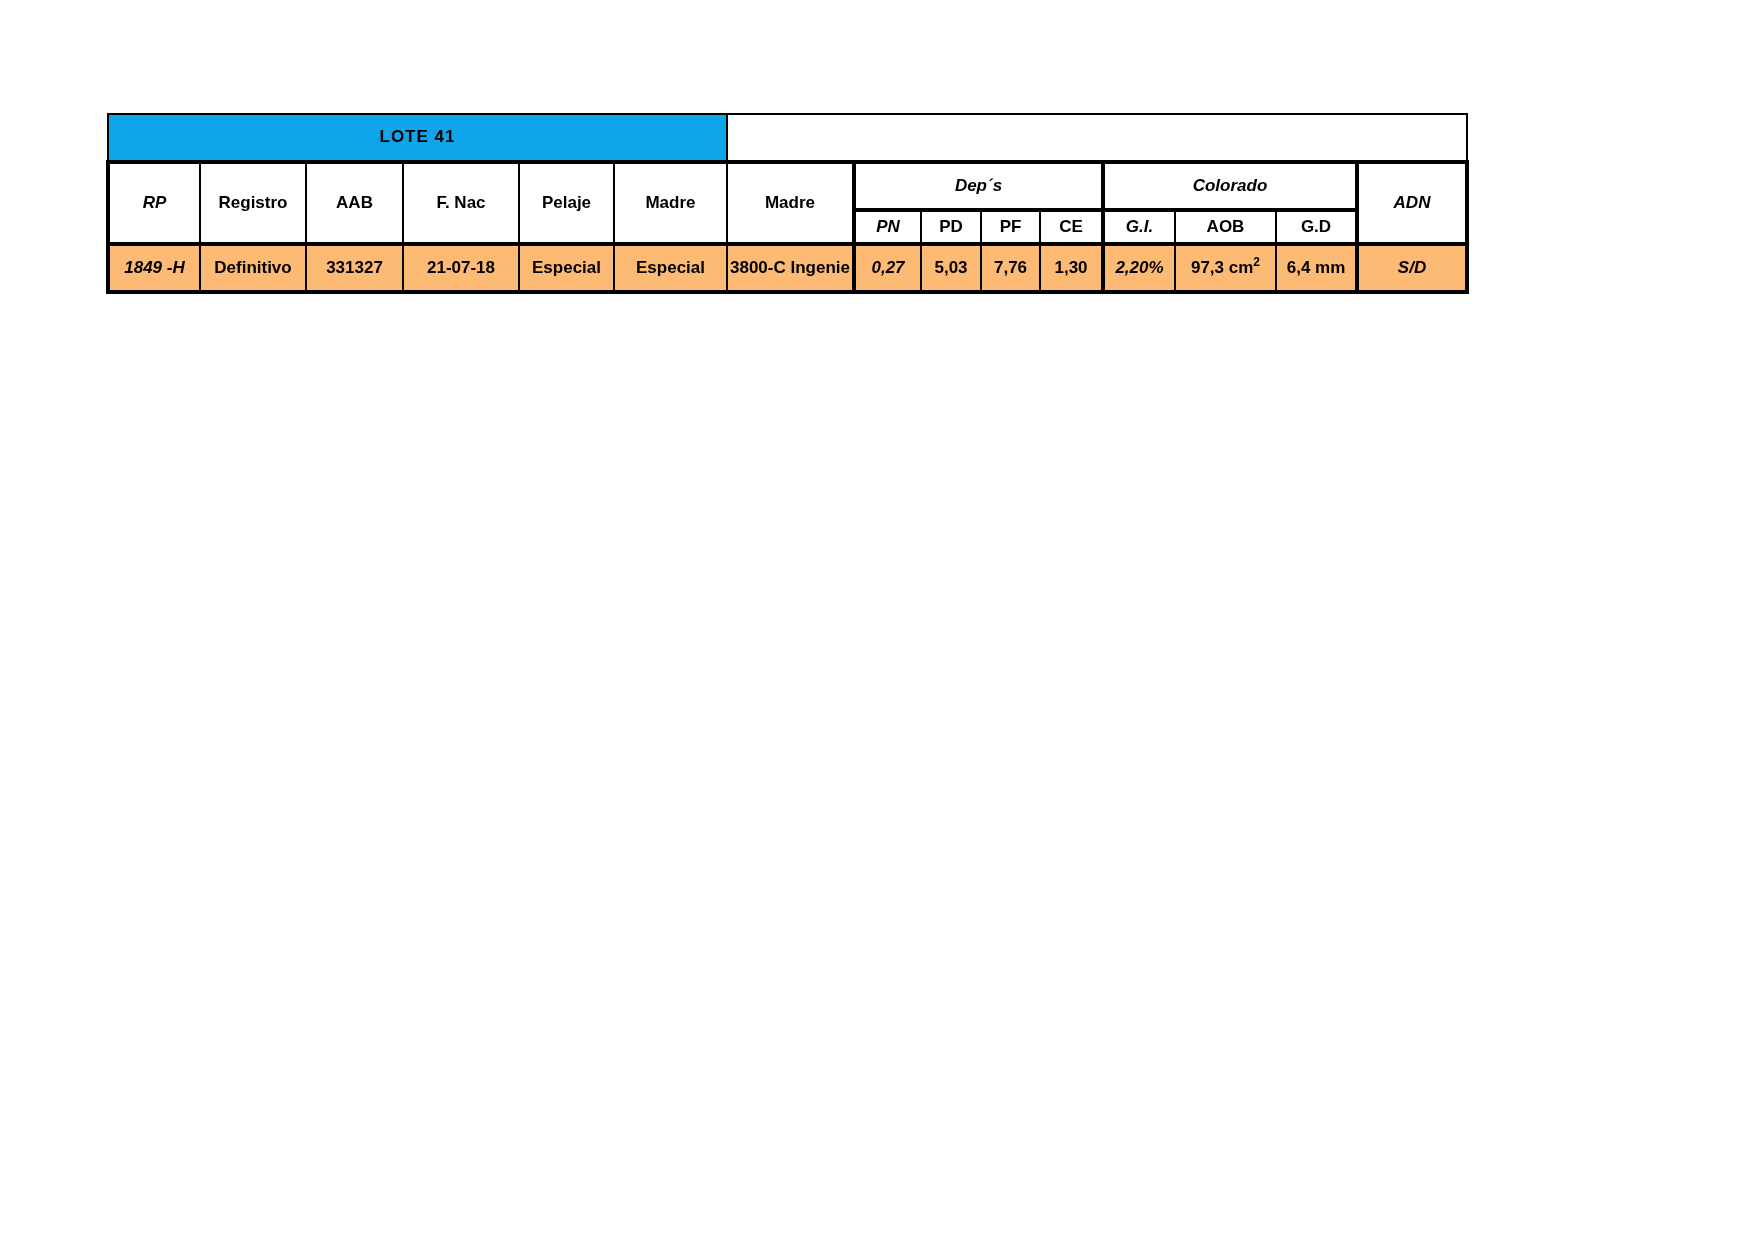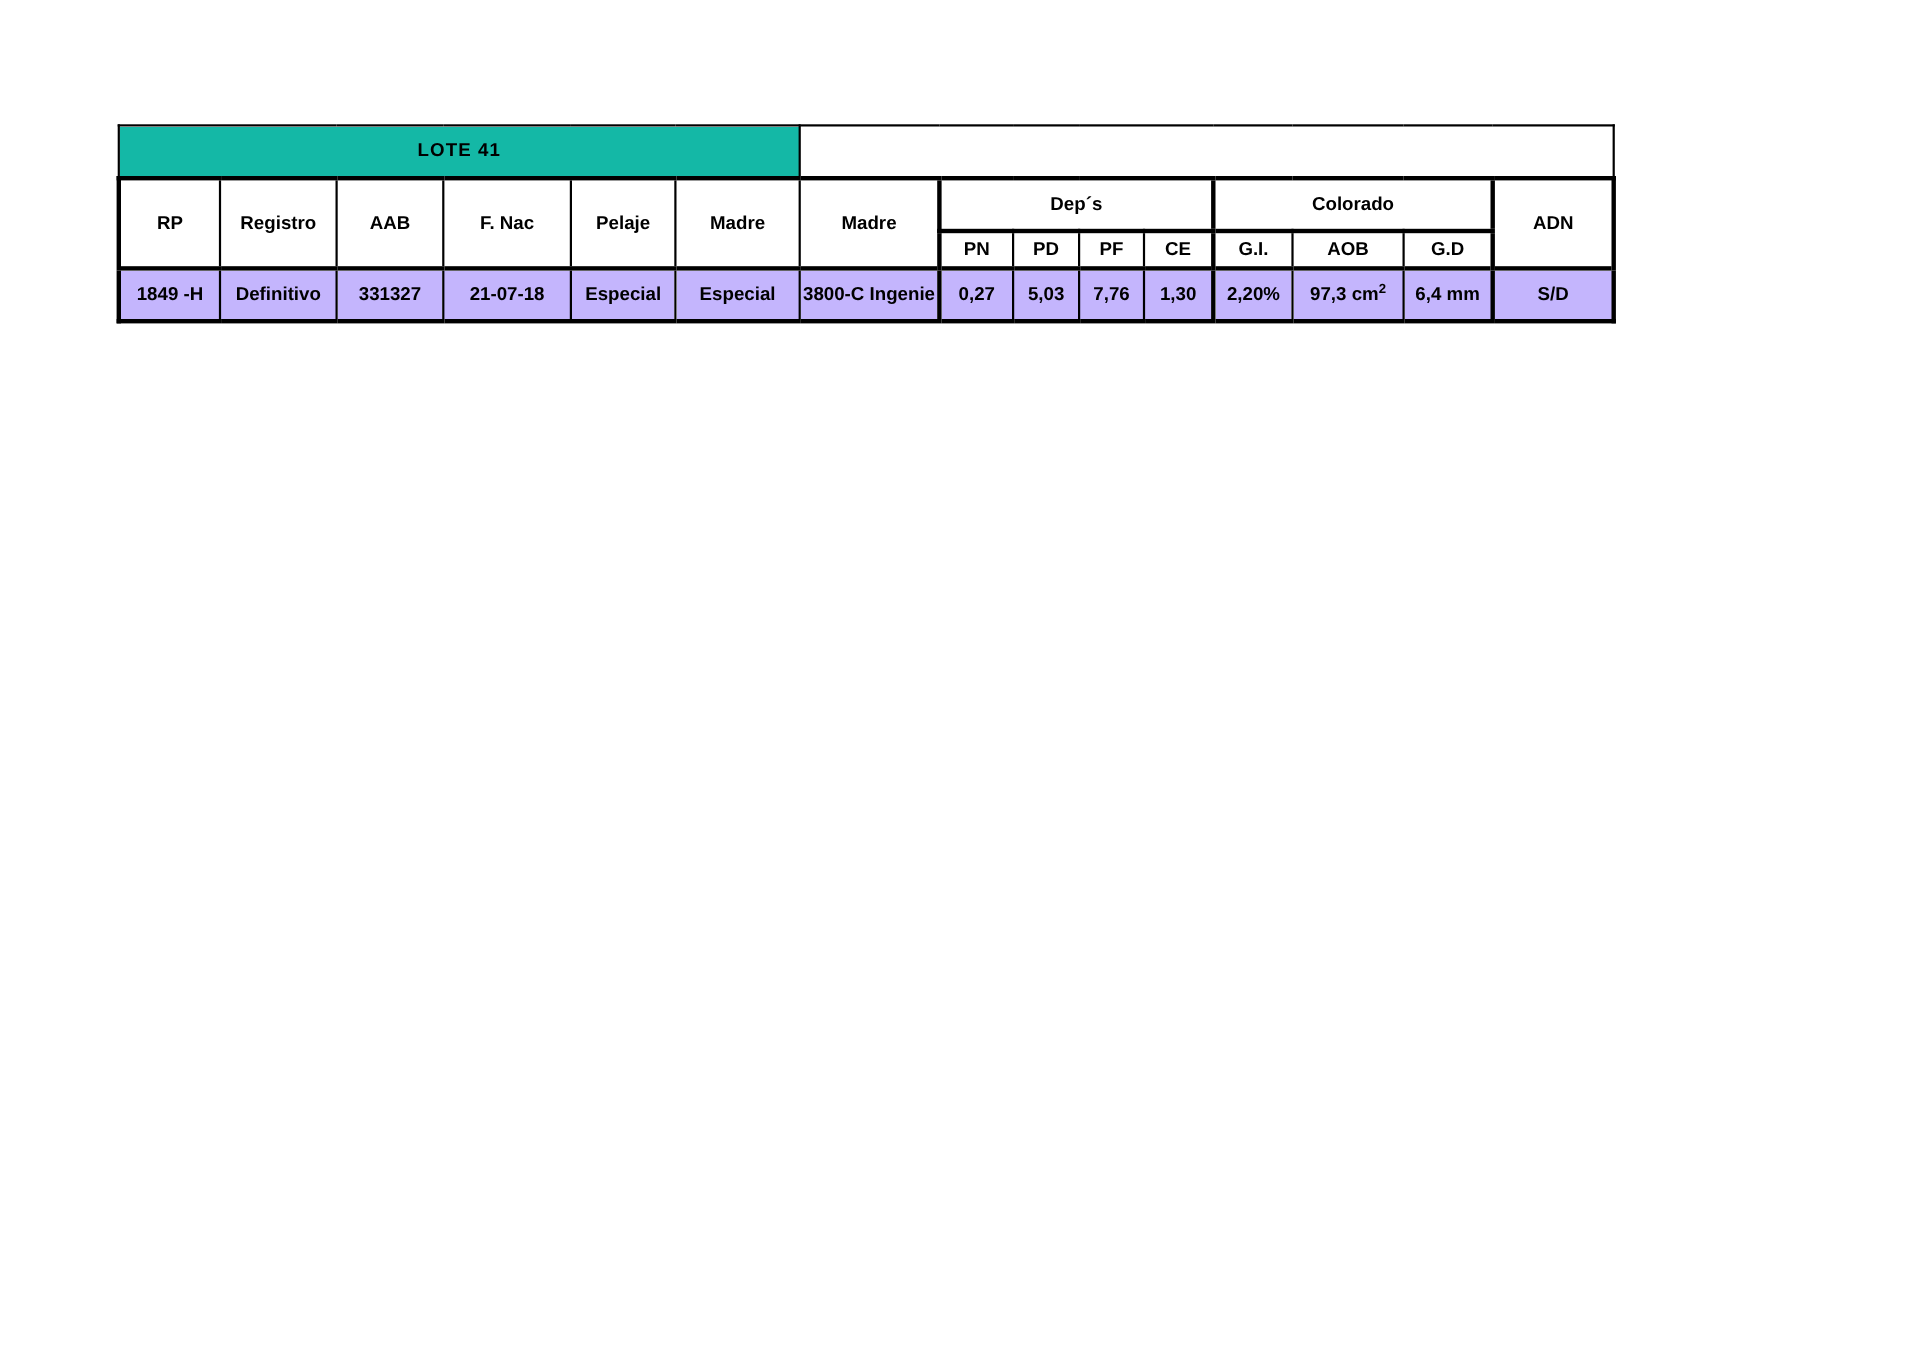--- a/index.html
+++ b/index.html
@@ -37,30 +37,30 @@
   .r-title { height: 48px; }
   .r-group { height: 48px; }
   .r-sub   { height: 34px; }
   .r-data  { height: 48px; }
 
   td.title-cell {
     border: 4px solid #000000;
     font-size: 30px;
     font-weight: 400;
     letter-spacing: 1px;
-    background: #14b8a6;
+    background: #0ea5e9;
   }
   td.no-border { border: none; background: transparent; }
 
   .bt { border-top-width: 4px !important; }
   .bb { border-bottom-width: 4px !important; }
-  .bl { border-left-width: 4px !important; }
+  .bl { border-left-width: 4px !important; font-style: italic; }
   .br { border-right-width: 4px !important; }
 
-  td.gray { background: #c4b5fd; }
+  td.gray { background: #fdba74; }
   td.madre-data {
     text-align: left;
     white-space: nowrap;
     padding-left: 2px;
     margin-left: 40px;
   }
   .sup {
     font-size: 12px;
     position: relative;
     top: -7px;

